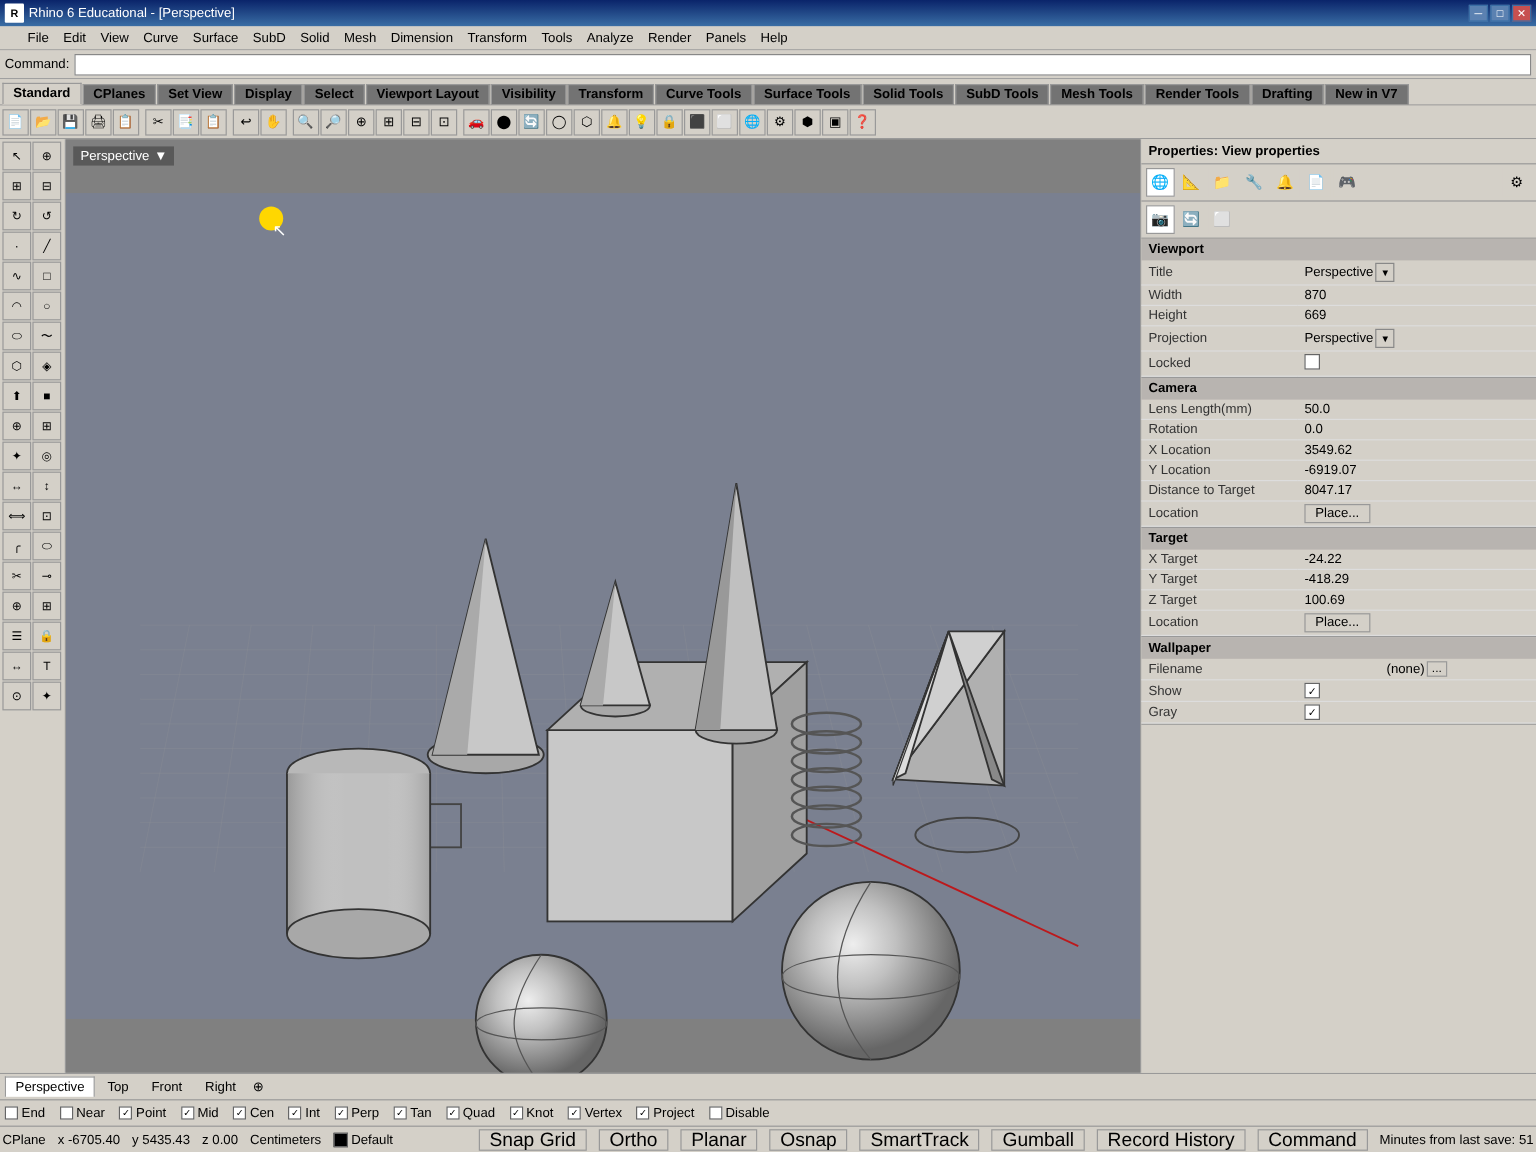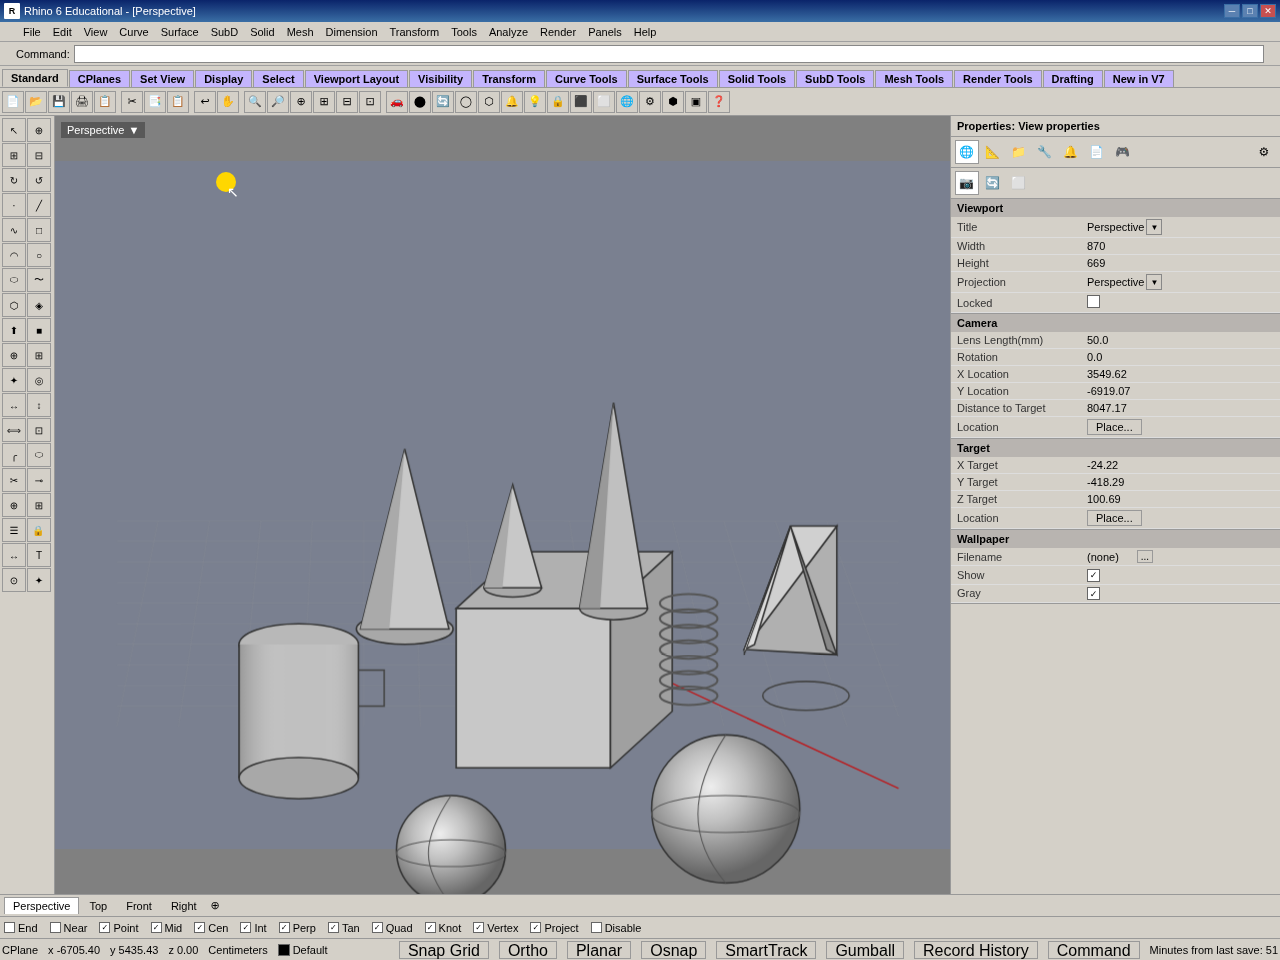--- a/index.html
+++ b/index.html
@@ -12,27 +12,27 @@
     #titlebar-title { color: #fff; font-size: 11px; }
     #titlebar-controls { display: flex; gap: 2px; }
     .titlebar-btn { width: 16px; height: 14px; background: #5b81b1; border: 1px solid #3a6ea5; color: #fff; font-size: 9px; cursor: pointer; display: flex; align-items: center; justify-content: center; }
     #close-btn { background: #c75050; }
 
     
     #menubar { height: 20px; background: #d4d0c8; display: flex; align-items: center; padding: 0 17px; border-bottom: 1px solid #a0a0a0; }
     .menu-item { padding: 2px 6px; cursor: pointer; font-size: 11px; }
 
     
-    #commandbar { height: 24px; background: #d4d0c8; display: flex; align-items: center; padding: 2px 16px; border-bottom: 1px solid #a0a0a0; }
+    #commandbar { height: 24px; background: #d4d0c8; display: flex; align-items: center; padding: 2px 4px; border-bottom: 1px solid #a0a0a0; }
     #command-label { font-size: 11px; margin-right: 4px; }
     #command-input { flex: 1; height: 18px; border: 1px solid #888; background: #fff; font-size: 11px; padding: 0 2px; }
 
     
     #toolbar-tabs { height: 22px; background: #d4d0c8; display: flex; align-items: flex-end; padding: 0 2px; border-bottom: 1px solid #999; font-weight: bold; }
-    .toolbar-tab { padding: 2px 8px; border: 1px solid #999; border-bottom: none; background: #c4b5fd; cursor: pointer; font-size: 11px; margin-right: 1px; }
+    .toolbar-tab { padding: 2px 8px; border: 1px solid #999; border-bottom: none; background: #737373; cursor: pointer; font-size: 11px; margin-right: 1px; }
     .toolbar-tab.active { background: #d4d0c8; border-bottom: 1px solid #d4d0c8; }
 
     
     #toolbar-row { height: 28px; background: #d4d0c8; display: flex; align-items: center; padding: 1px 2px; border-bottom: 1px solid #999; gap: 1px; overflow: hidden; }
     .tb-btn { width: 22px; height: 22px; background: #d4d0c8; border: 1px solid #999; cursor: pointer; display: flex; align-items: center; justify-content: center; font-size: 11px; }
     .tb-separator { width: 3px; height: 22px; }
 
     
     #main { display: flex; height: calc(960px - 22px - 20px - 24px - 22px - 28px - 24px - 22px); }
 
@@ -567,21 +567,21 @@
         </table>
     </div>
 
     <div class="prop-section">
       <div class="prop-section-header">Wallpaper</div>
       <table class="prop-table">
         <tbody>
             <tr>
           <td>Filename</td>
           <td>
-            <div style="display:flex;align-items:center;gap:18px;">
+            <div style="display:flex;align-items:center;gap:2px;justify-content:center;">
               <span>(none)</span>
               <button style="padding:0 3px;font-size:10px;border:1px solid #999;background:#d4d0c8;cursor:pointer;">...</button>
             </div>
           </td>
         </tr>
         <tr>
           <td>Show</td>
           <td>
             <div class="prop-checkbox checked"></div>
           </td>

